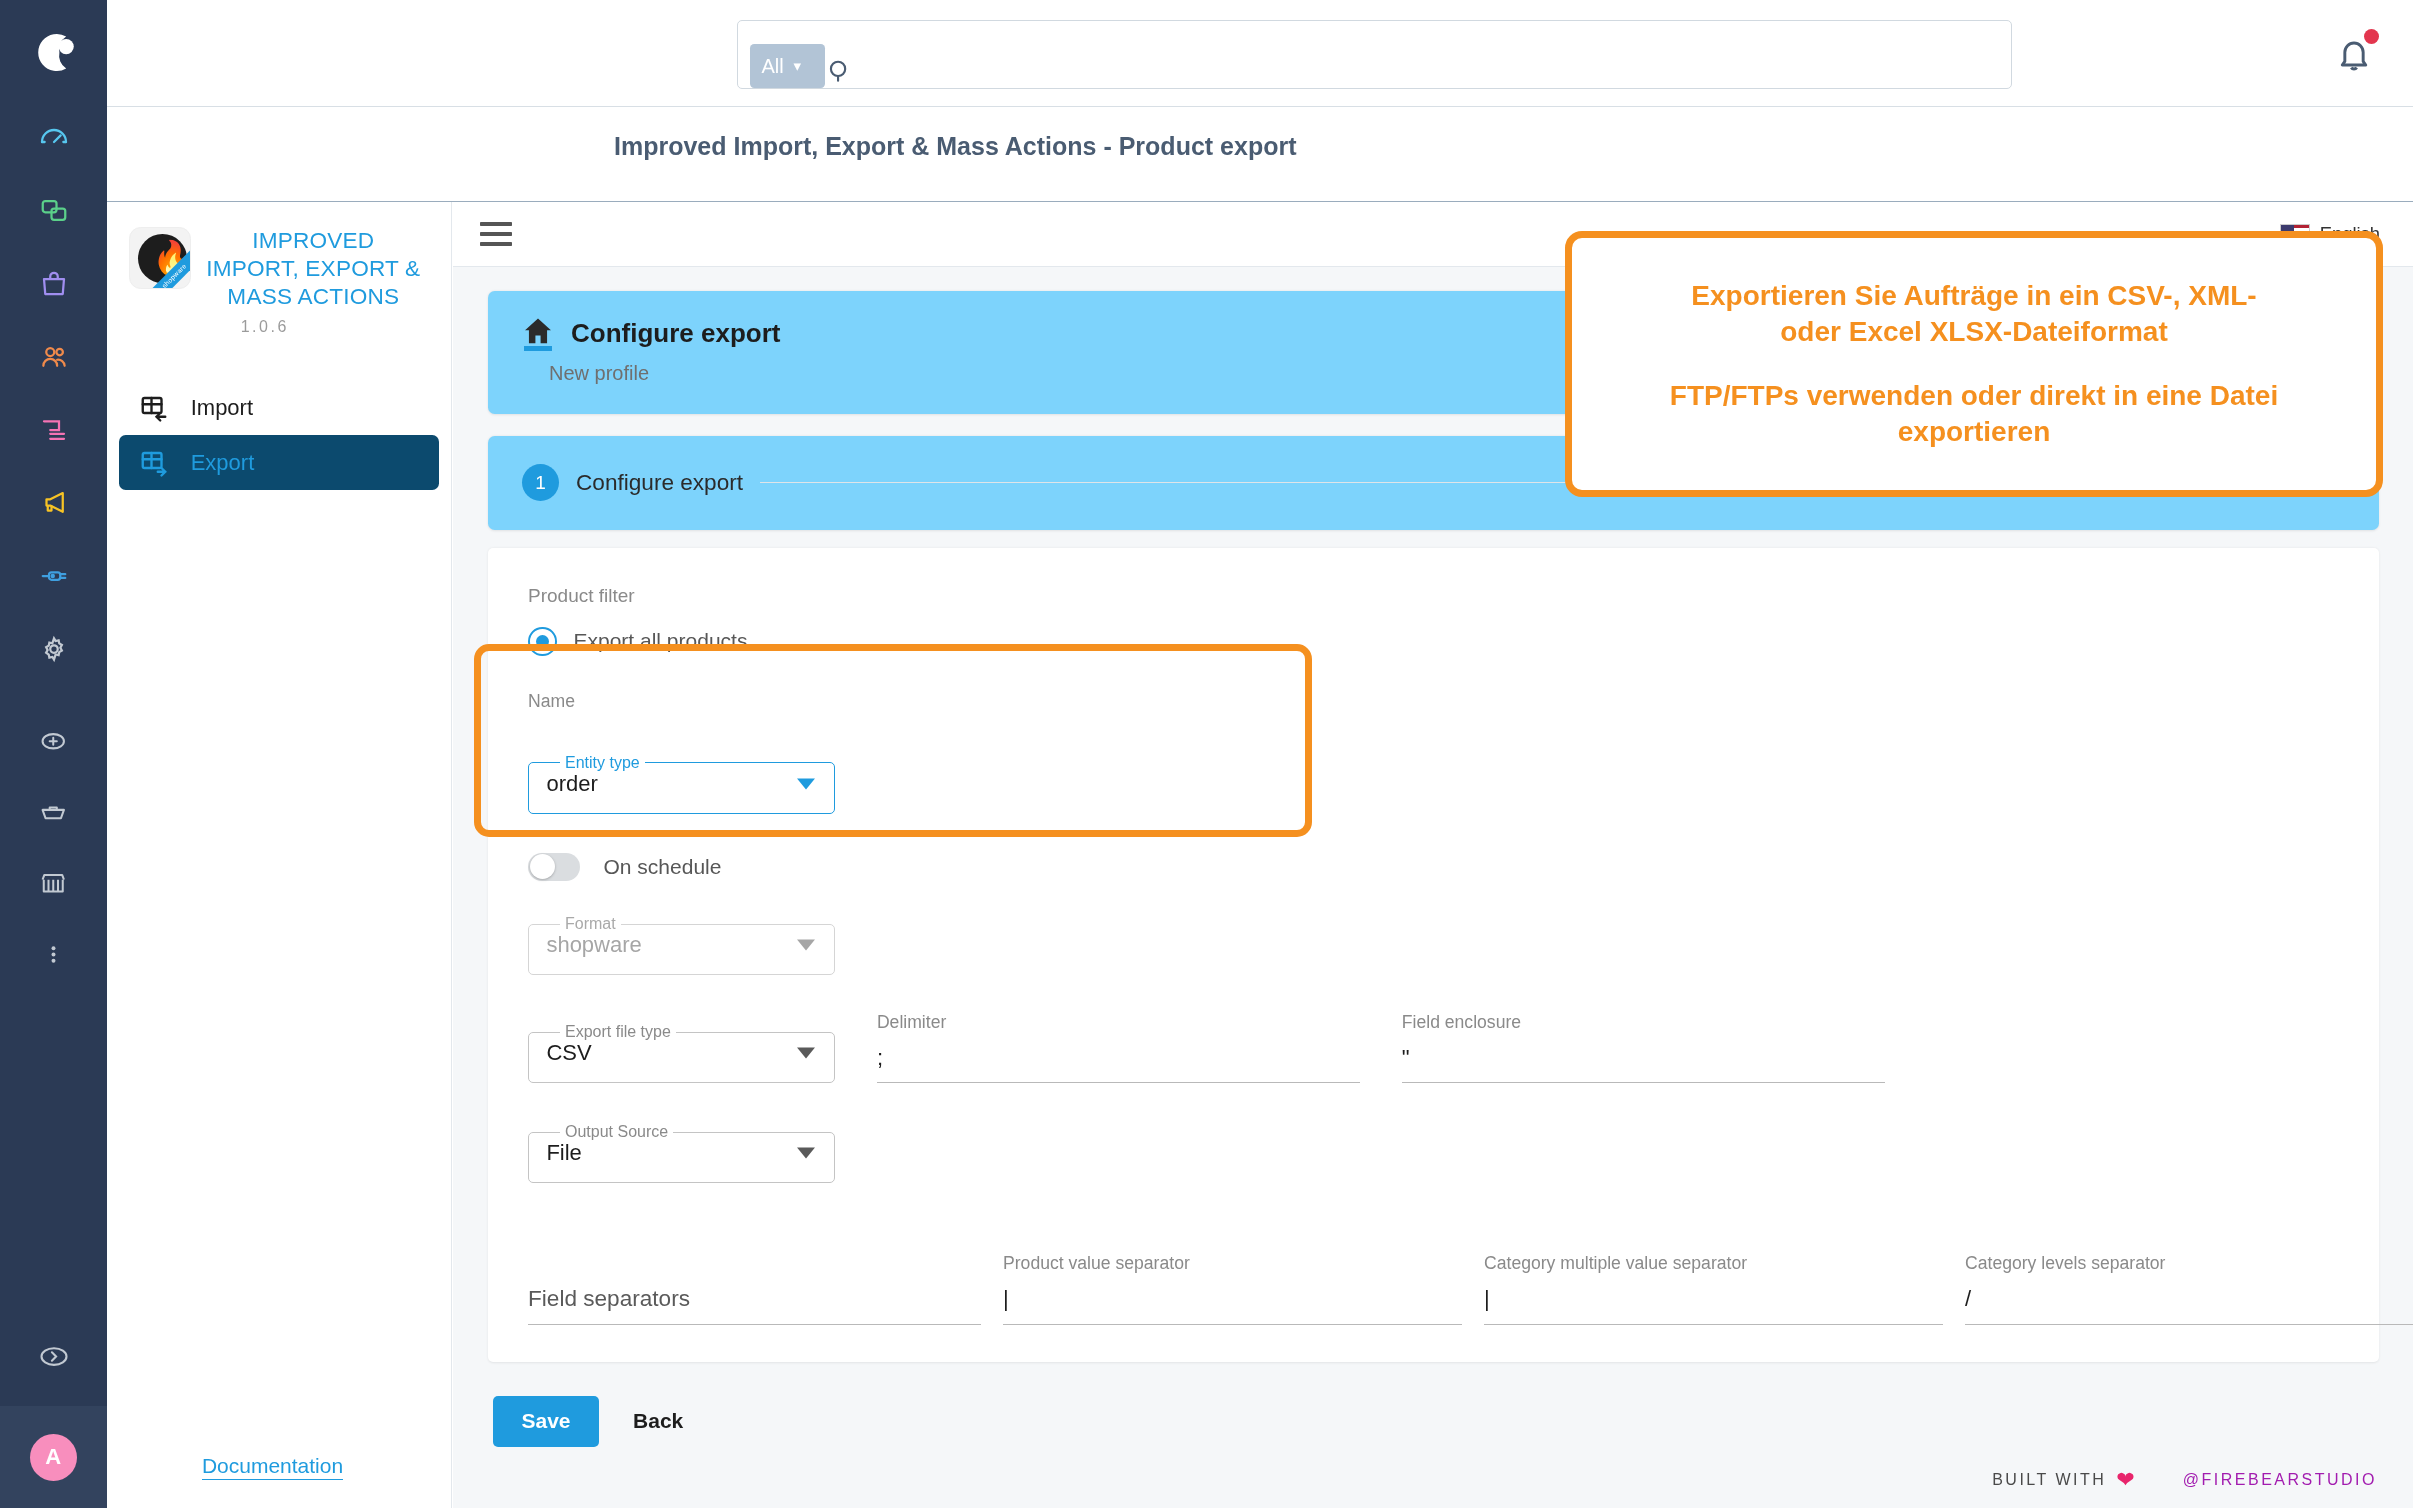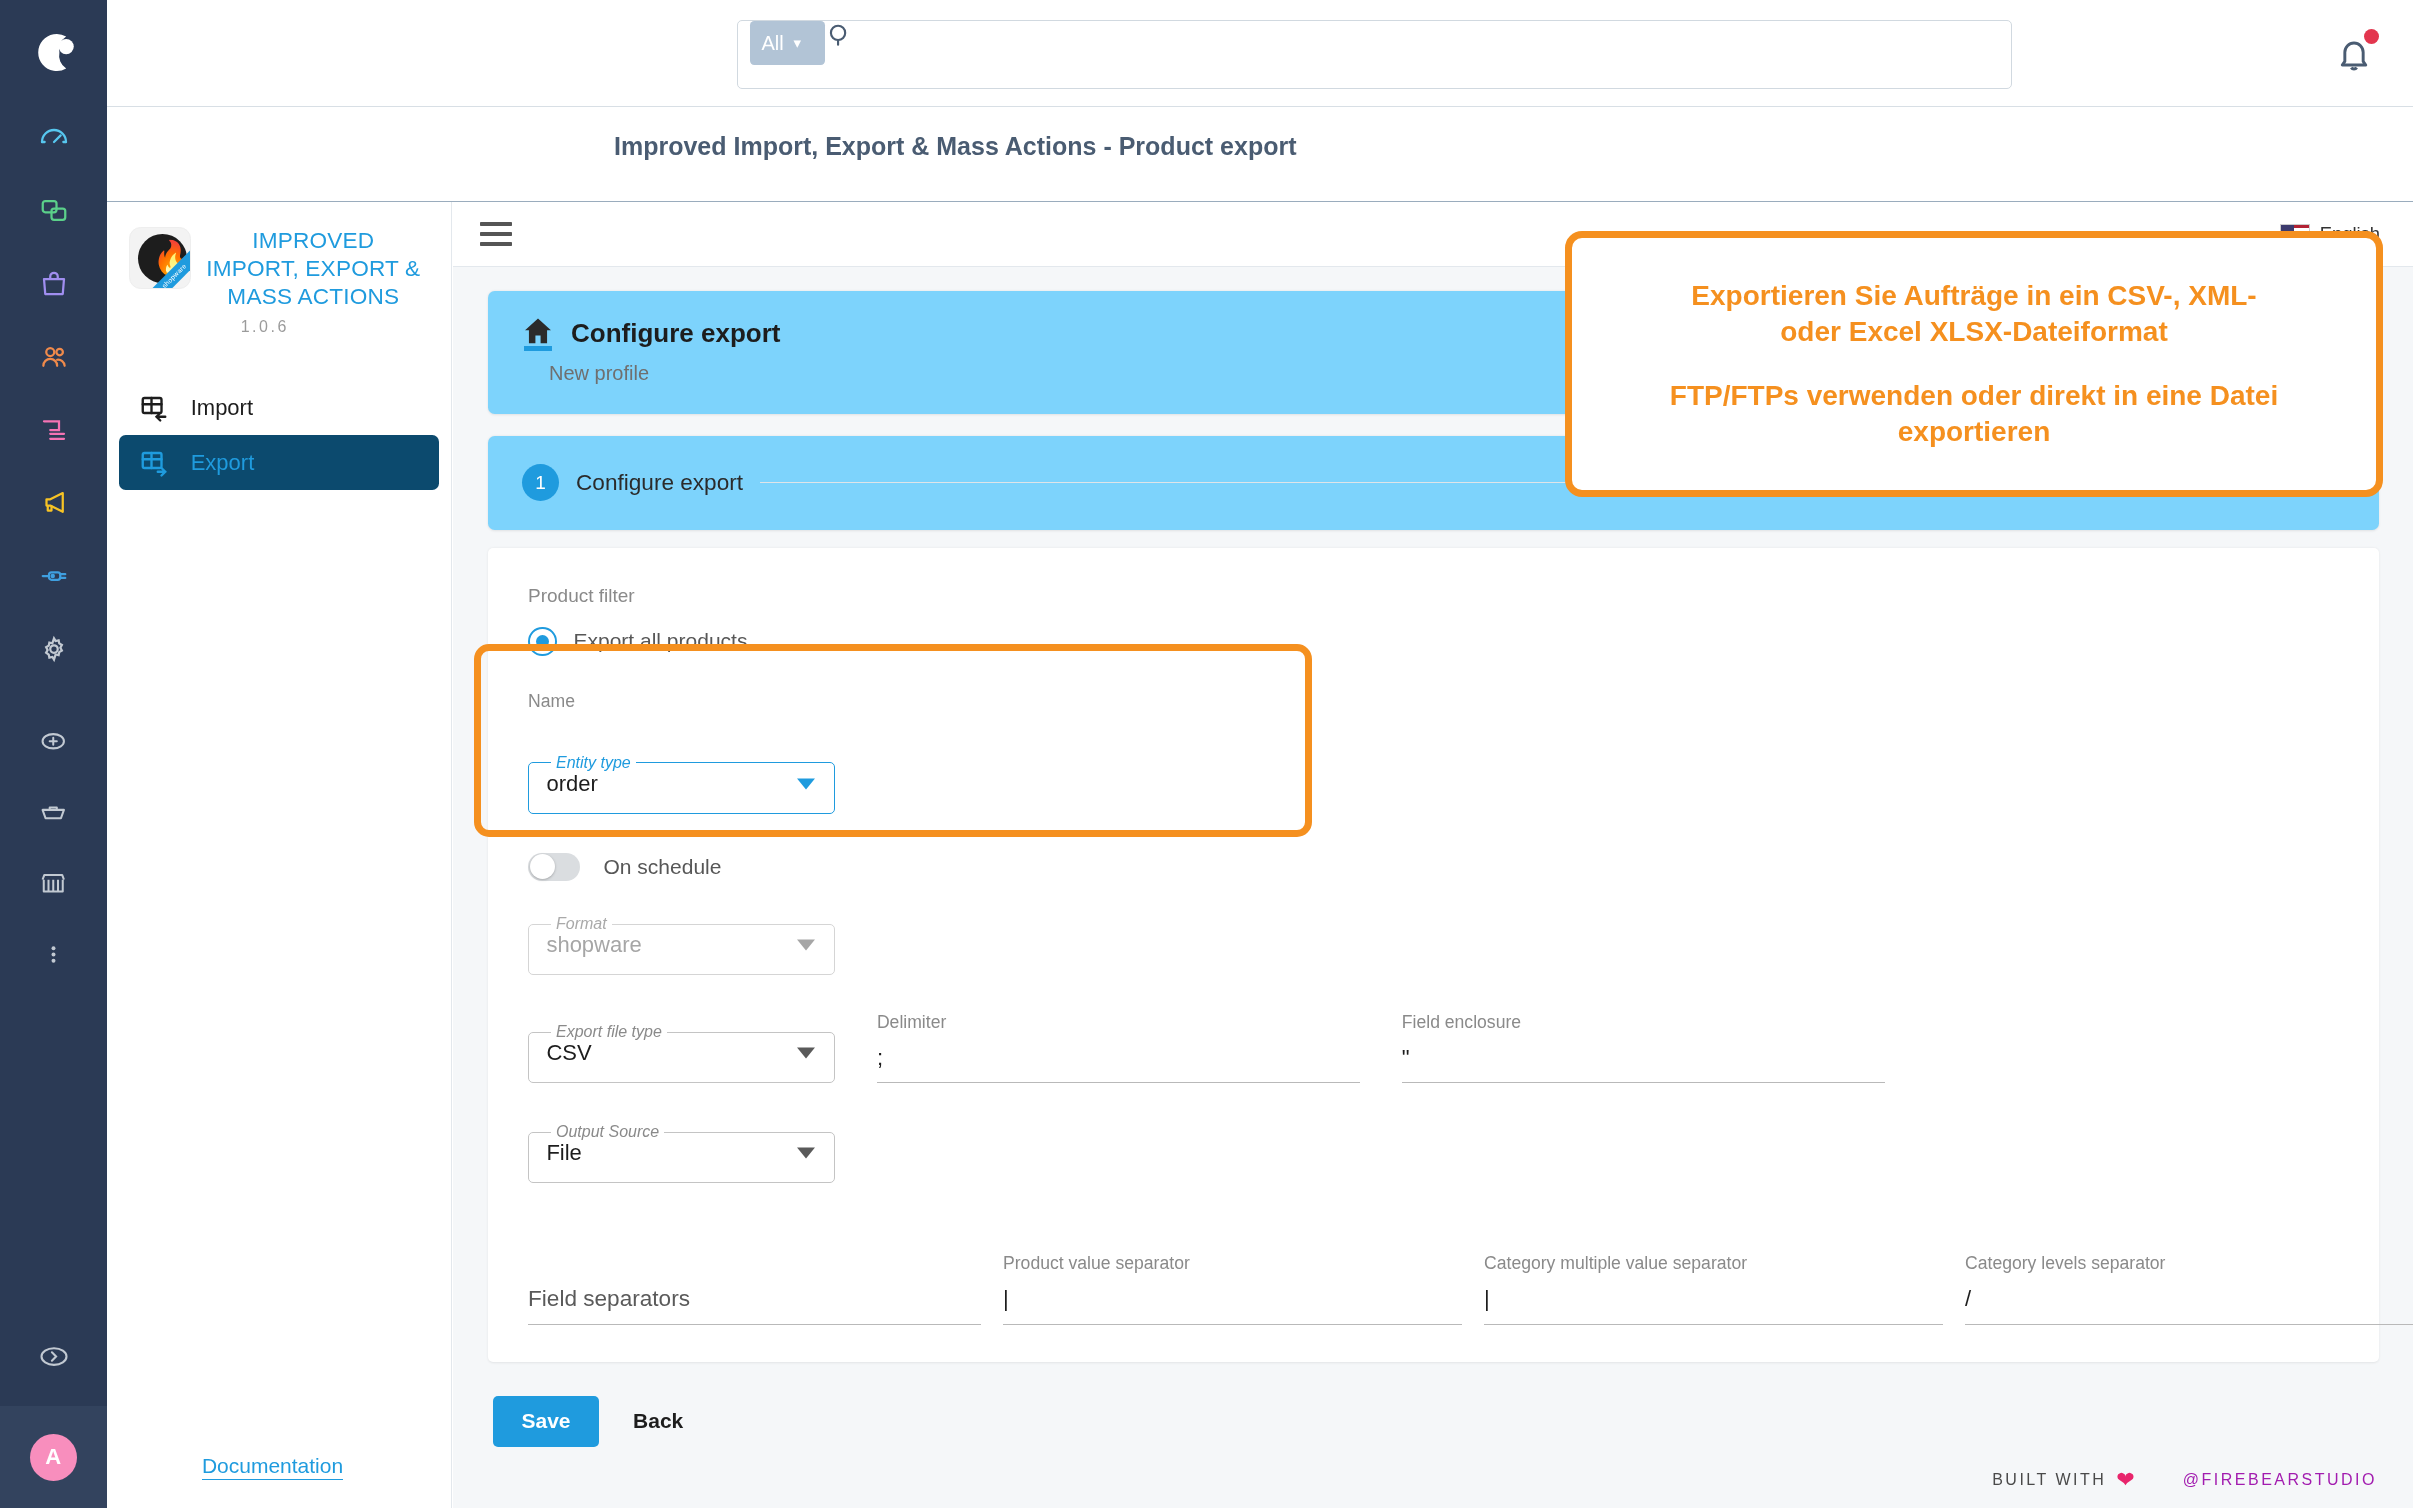--- a/index.html
+++ b/index.html
@@ -33,21 +33,21 @@
 
   
   .topbar {
     position: absolute; left: 107px; top: 0; width: 2306px; height: 107px;
     background: #fff; border-bottom: 0.8px solid #d8dfe5;
     display: flex; align-items: center;
   }
   .searchwrap {
     position: absolute; left: 630px; top: 20px; width: 1275px; height: 69px;
     border: 0.8px solid #d1d9e0; border-radius: 5px; background: #fff;
-    display: flex; align-items: flex-start; padding: 0 11.7px;
+    display: flex; align-items: flex-end; padding: 0 11.7px;
   }
   .scope-pill {
     background: #b2c4d6; color: #fff; border-radius: 4.2px;
     height: 44px; min-width: 75px; padding: 0 11.7px;
     display: flex; align-items: center; gap: 10px;
     font-size: 20px;
   }
   .scope-caret { font-size: 15px; }
   .search-input-txt {
     flex: 1 1 auto; padding-left: 20px; color: #9aa7b4; font-size: 21px;
@@ -179,21 +179,21 @@
     font-size: 22px; color: #1d1d1d; padding: 11.7px 0 11.7px 0;
     border-bottom: 0.8px solid #b9b9b9;
   }
 
   
   .osel { position: relative; height: 60px; }
   .osel fieldset {
     position: absolute; inset: 0; border: 0.8px solid #c4c4c4; border-radius: 5px;
     padding: 0 10px; pointer-events: none;
   }
-  .osel legend { font-size: 16px; color: #8a8a8a; padding: 0 5px; margin-left: 12px; font-style: italic; }
+  .osel legend { font-size: 16px; color: #8a8a8a; padding: 0 5px; margin-left: 21px; }
   .osel .sval {
     position: absolute; left: 18.4px; top: 50%; transform: translateY(-50%);
     font-size: 22px; color: #1d1d1d;
   }
   .osel .scaret {
     position: absolute; right: 20px; top: 50%; transform: translateY(-50%);
     width: 0; height: 0; border-left: 9.2px solid transparent; border-right: 9.2px solid transparent;
     border-top: 11px solid #5a5a5a;
   }
   .osel.focused fieldset { border: 1.7px solid #1f9bde; }

